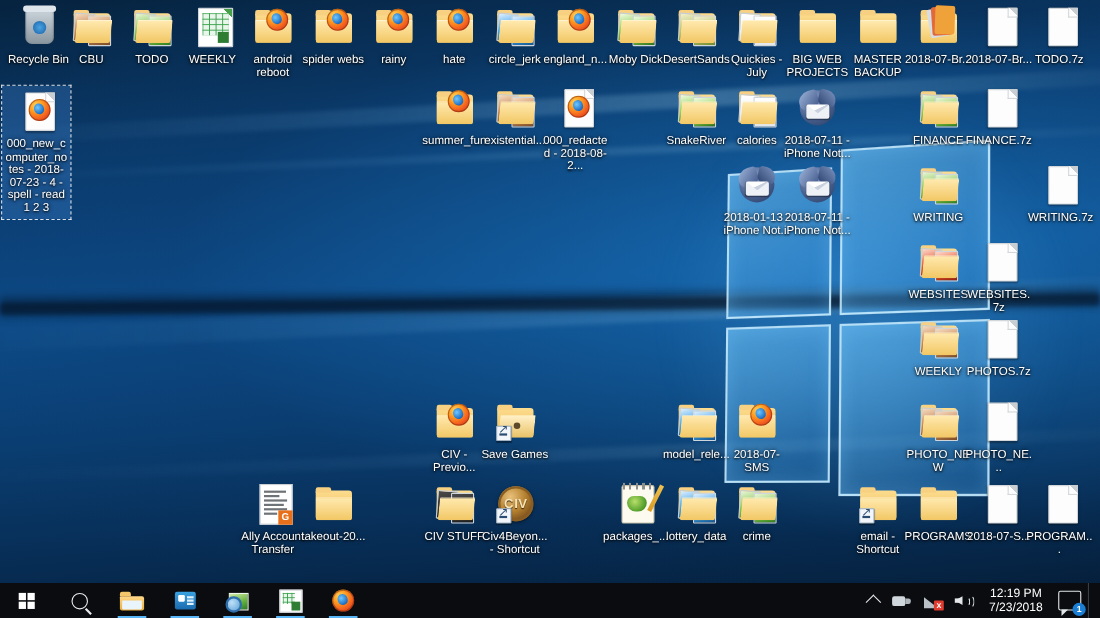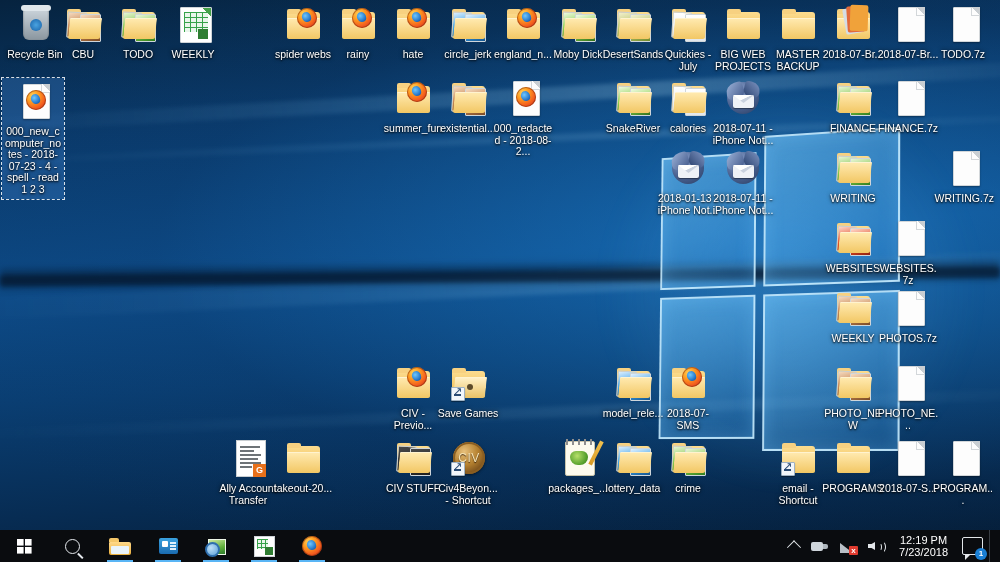--- a/index.html
+++ b/index.html
@@ -140,21 +140,21 @@
   .npad .spiral{position:absolute;left:0;top:-3px;width:28px;height:6px;
      background:repeating-linear-gradient(90deg,#8e8e8e 0 2px,transparent 2px 6px);}
   .npad .frog{position:absolute;left:4px;top:9px;width:18px;height:14px;border-radius:6px 6px 8px 8px;
      background:radial-gradient(circle at 40% 35%,#b7e06a,#4f9b28 70%,#2f6b16);}
   .npad .pencil{position:absolute;right:-4px;top:-2px;width:4px;height:26px;background:linear-gradient(180deg,#f2c14e,#d79a24);transform:rotate(27deg);}
 
   
   .civ{position:absolute;left:9px;top:4px;width:32px;height:32px;border-radius:50%;
     background:radial-gradient(circle at 35% 30%,#e8c07a,#b4802f 45%,#70481a 80%,#4a2e10 100%);
     box-shadow:0 0 0 2px #8a5e22 inset,0 1px 3px rgba(0,0,0,.55);
-    color:#f6e3b4;font-size:12px;font-weight:normal;line-height:32px;text-align:center;
+    color:#f6e3b4;font-size:12px;font-weight:bold;line-height:32px;text-align:center;
     letter-spacing:.5px;text-shadow:0 1px 1px #3a230b;}
 
   
   .sgf .front{background:linear-gradient(180deg,#fff0c6,#e9c166);}
   .sgf .dot{position:absolute;left:15px;top:13px;width:6px;height:6px;border-radius:50%;background:#5c4a2a;}
 
   
   #taskbar{position:absolute;left:0;bottom:0;width:1000px;height:32px;background:#0a0c0f;
            display:flex;align-items:center;}
   .tbBtn{width:48px;height:32px;display:flex;align-items:center;justify-content:center;position:relative;cursor:default;}
@@ -269,20 +269,31 @@
       <div class="icon" style="left: 162px; top: 4px;">
         <div class="glyph">
           <div class="xls">
             <div class="corner"></div>
             <div class="grid"></div>
             <div class="bar"></div>
           </div>
         </div>
         <div class="lbl">WEEKLY</div>
       </div>
+      <div class="icon" style="left: 217px; top: 4px;">
+        <div class="glyph">
+          <div class="folder ">
+            <div class="back"></div>
+            <div class="tab"></div>
+            <div class="front"></div>
+          </div>
+          <div class="ff" style="left:18px;top:4px;width:20px;height:20px;"></div>
+        </div>
+        <div class="lbl">android reboot</div>
+      </div>
       <div class="icon" style="left: 272px; top: 4px;">
         <div class="glyph">
           <div class="folder ">
             <div class="back"></div>
             <div class="tab"></div>
             <div class="front"></div>
           </div>
           <div class="ff" style="left:18px;top:4px;width:20px;height:20px;"></div>
         </div>
         <div class="lbl">spider webs</div>

